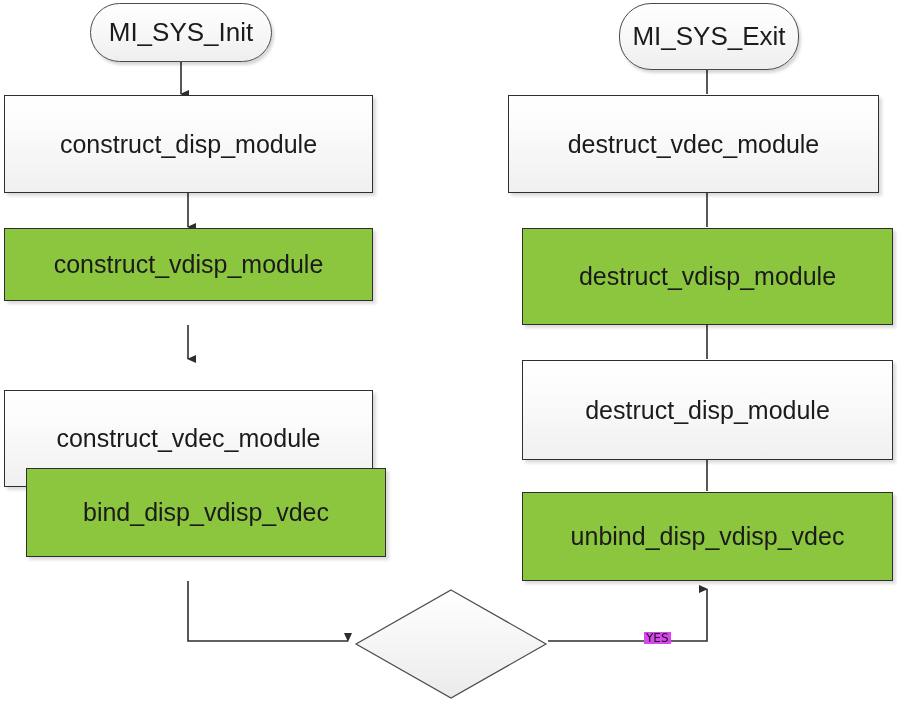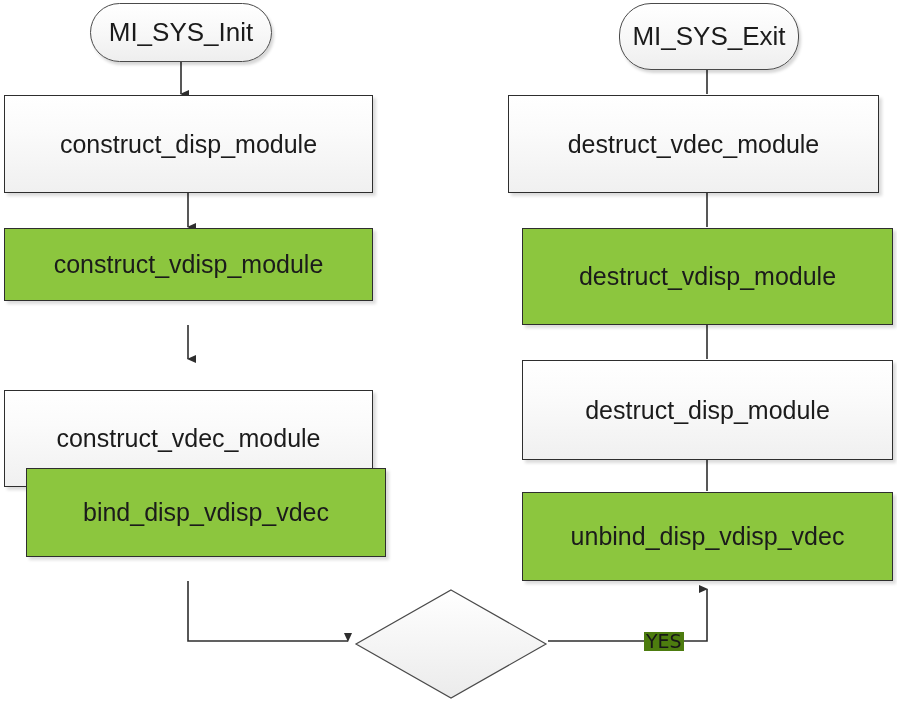--- a/index.html
+++ b/index.html
@@ -85,23 +85,23 @@
     line-height: 1.32;
     color: #171717;
     pointer-events: none;
   }
   .decision-label .l2 { display: block; }
   
   .edge-label {
     position: absolute;
     z-index: 3;
     font-family: "DejaVu Sans", sans-serif;
-    font-size: 19px;
+    font-size: 12px;
     color: #171717;
-    background: #4d7c0f;
+    background: #d946ef;
     padding: 0 2px;
     line-height: 1;
   }
 </style>
 </head>
 <body>
 
 <div id="flow-canvas">
 
   <svg id="edge-layer" viewBox="0 0 897 702" width="897" height="702">

